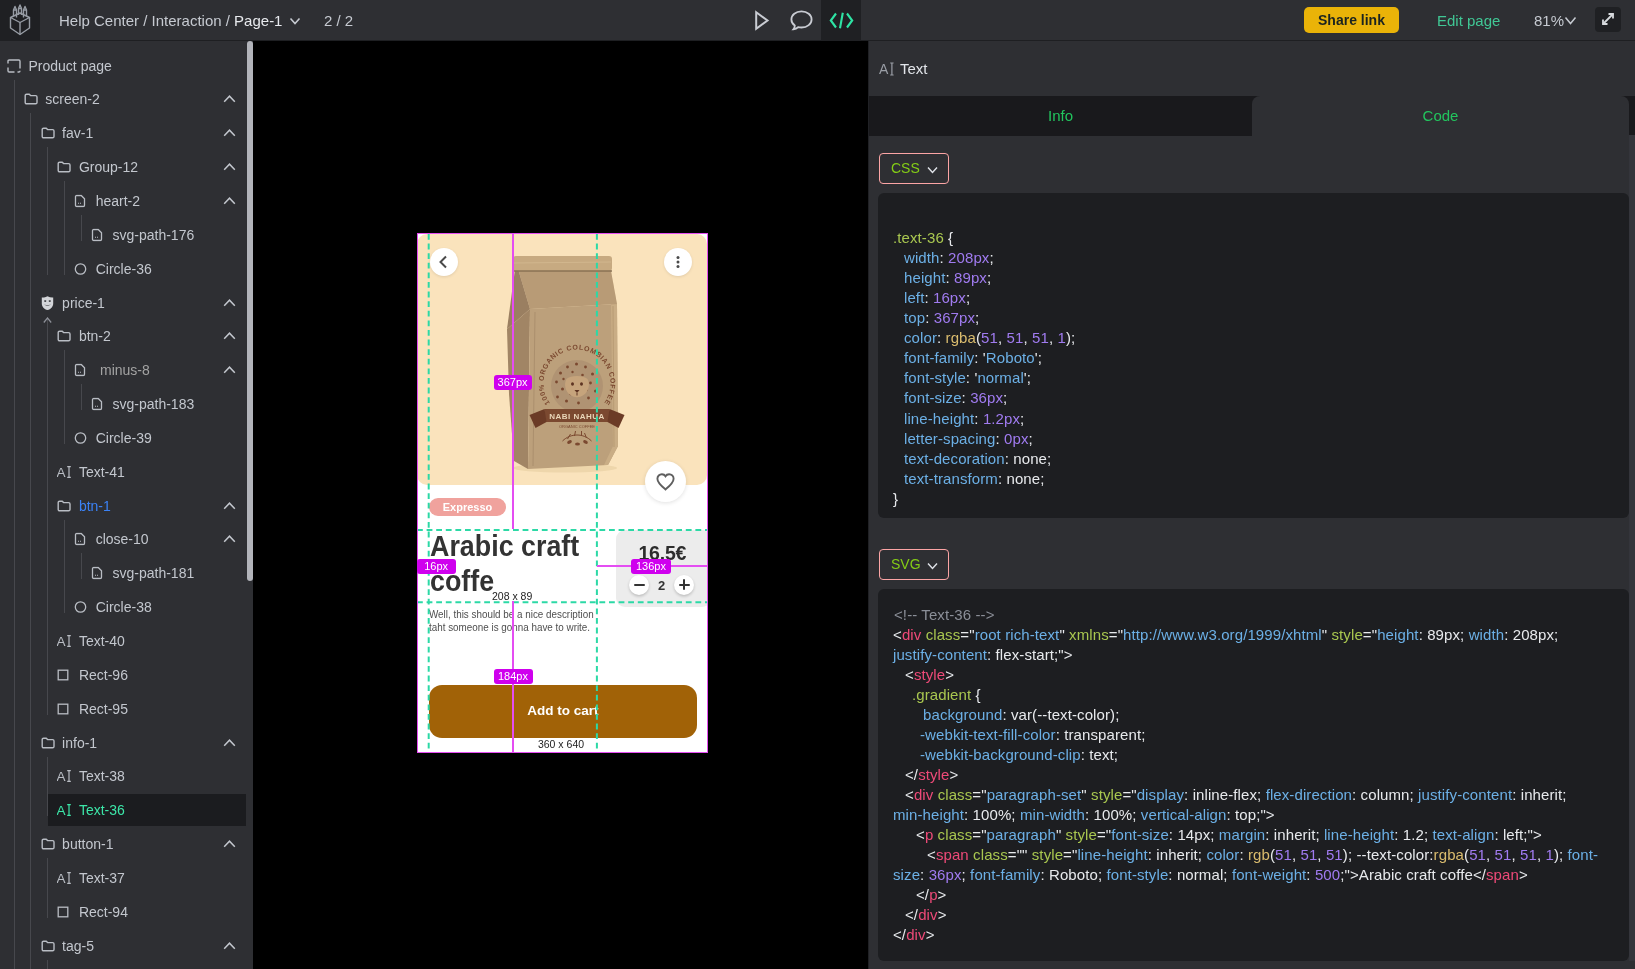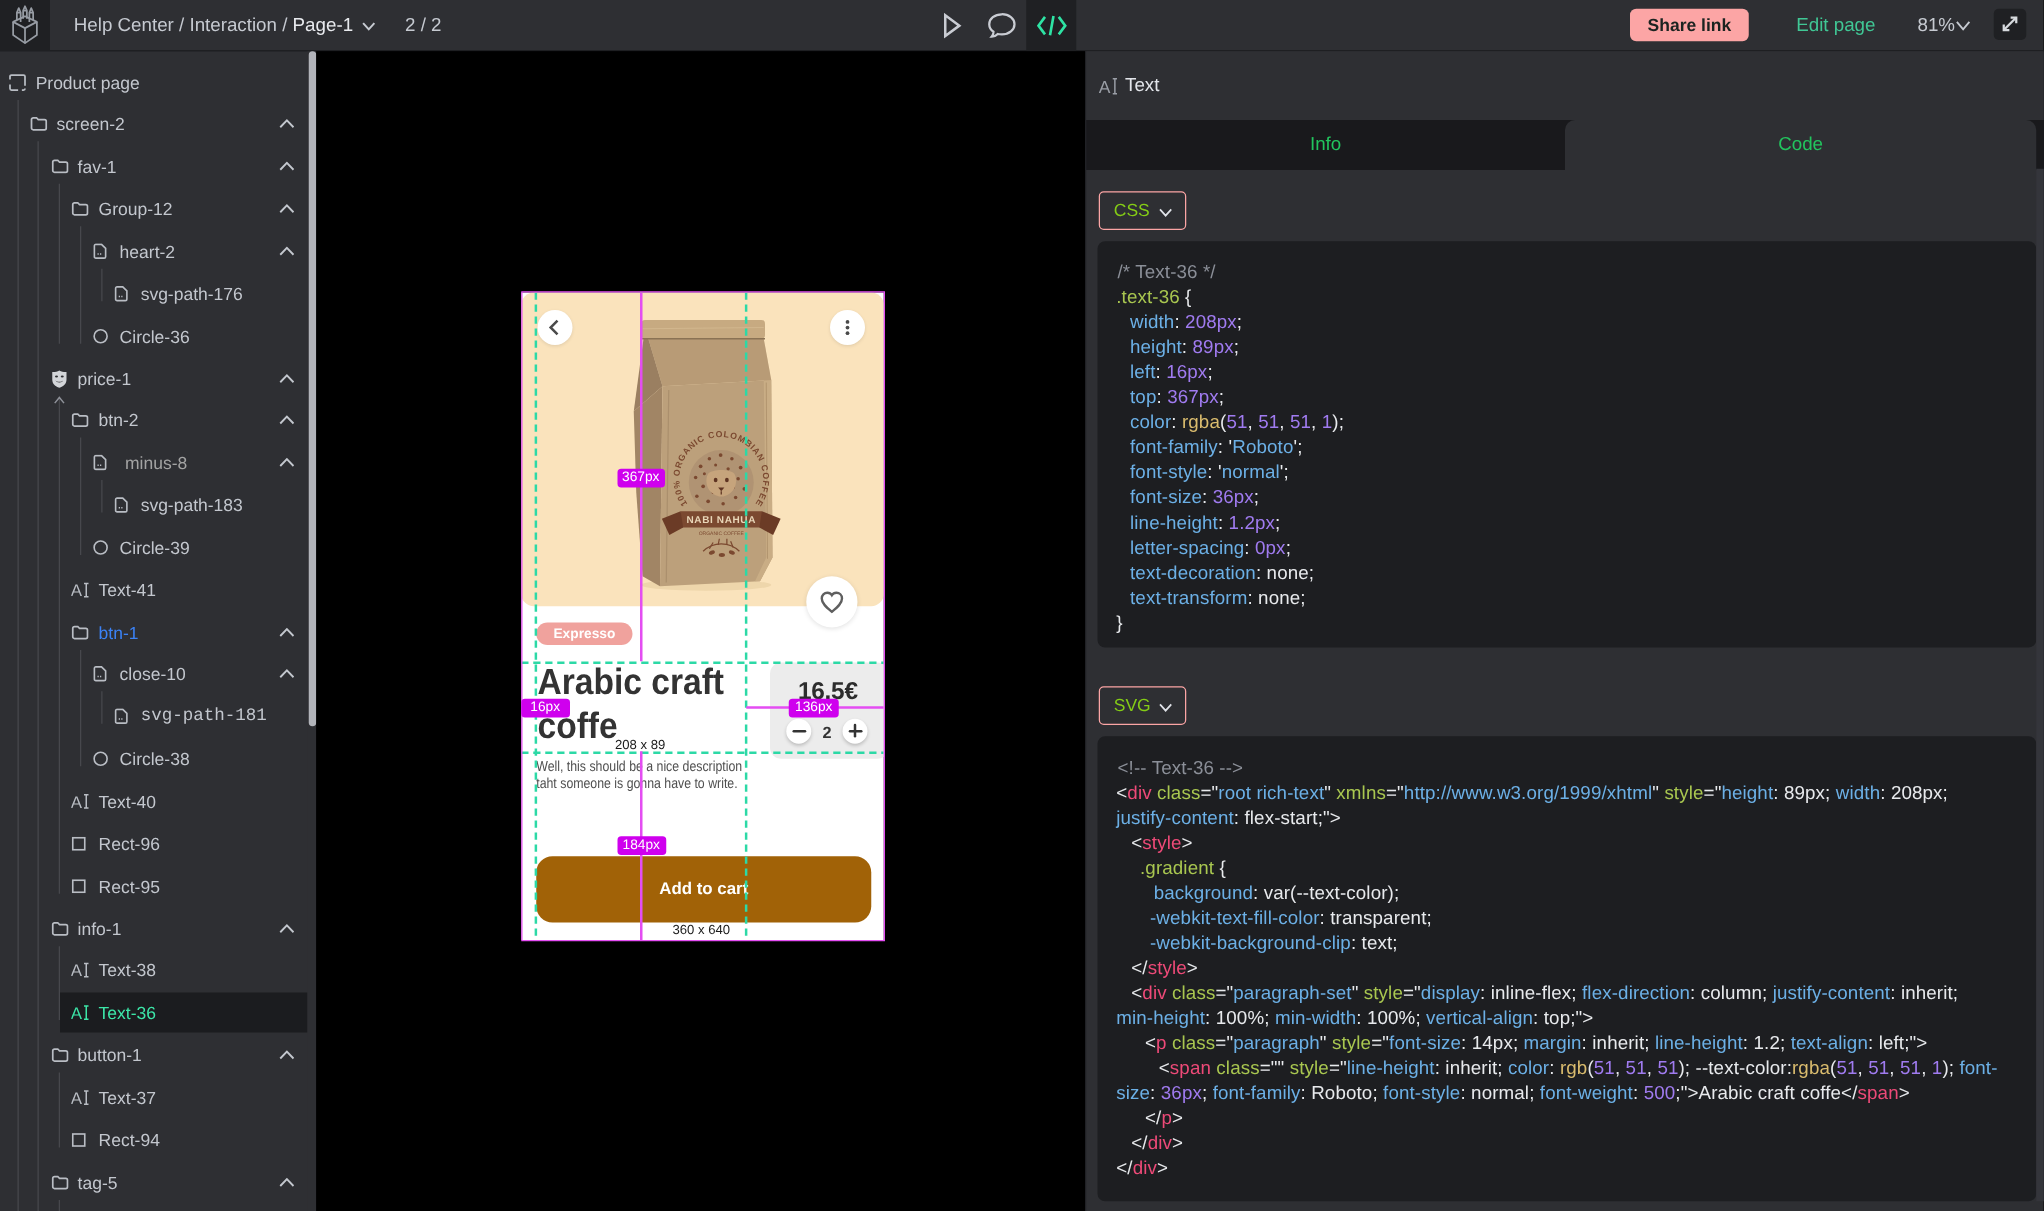--- a/index.html
+++ b/index.html
@@ -70,21 +70,21 @@
         <path d="M2.2 2.2 L13.5 10.5 L2.2 18.8 Z" fill="none" stroke="#c9ccd3" stroke-width="2"></path>
       </svg>
     <svg class="abs" style="left:790px; top:10px;" width="23" height="21" viewBox="0 0 23 21">
         <path d="M11.5 1.4 C5.7 1.4 1.4 5 1.4 9.4 C1.4 11.9 2.7 14 4.8 15.4 C4.8 16.6 4.3 18.3 3.4 19.3 C5.3 19.3 7.2 18.3 8.2 17.2 C9.2 17.4 10.3 17.5 11.5 17.5 C17.3 17.5 21.6 13.8 21.6 9.4 C21.6 5 17.3 1.4 11.5 1.4 Z" fill="none" stroke="#c9ccd3" stroke-width="1.8"></path>
       </svg>
     <div class="abs" style="left:821px; top:0; width:40px; height:41px; background:#1f2023;"></div>
     <svg class="abs" style="left:829px; top:12px;" width="25" height="17" viewBox="0 0 25 17">
         <path d="M7 1.5 L1.8 8.5 L7 15.5 M18 1.5 L23.2 8.5 L18 15.5 M13.8 0.8 L11 16.2" fill="none" stroke="#2ee3a4" stroke-width="2.1"></path>
       </svg>
 
-    <div class="abs" style="left:1304px; top:7px; width:95px; height:26px; background:#fca5a5; border-radius:5px; text-align:center; line-height:26px; font-size:14px; font-weight:700; color:#1b2320;">Share link</div>
+    <div class="abs" style="left:1304px; top:7px; width:95px; height:26px; background:#eab308; border-radius:5px; text-align:center; line-height:26px; font-size:14px; font-weight:700; color:#1b2320;">Share link</div>
     <div class="tb-text" style="left:1437px; color:#40c795;">Edit page</div>
     <div class="tb-text" style="left:1534px;">81%</div>
     <svg class="abs" style="left:1564px; top:15px;" width="13" height="12" viewBox="0 0 13 12">
         <path d="M1.5 2.5 L6.5 8.5 L11.5 2.5" fill="none" stroke="#c6cad1" stroke-width="1.5"></path>
       </svg>
     <div class="abs" style="left:1595px; top:7px; width:26px; height:25px; background:#1f2023; border-radius:4px;">
       <svg width="26" height="25" viewBox="0 0 26 25">
           <g stroke="#d7dade" stroke-width="1.8" fill="none">
             <path d="M8 17 L18 7"></path>
             <path d="M13.5 7 L18 7 L18 11.5"></path>
@@ -235,21 +235,21 @@
 <div class="row" style="left:0; top:481.4px; width:246px;">
           <svg class="icn" style="left:74.2px;" width="12" height="13" viewBox="0 0 12 13">
             <path d="M1.5 2.2 C1.5 1.5 2 1 2.7 1 L7.2 1 L10.5 4.2 L10.5 10.8 C10.5 11.5 10 12 9.3 12 L2.7 12 C2 12 1.5 11.5 1.5 10.8 Z" fill="none" stroke="#b9bdc4" stroke-width="1.3"></path>
             <path d="M4 8.7 h1 M6 8.7 h1" stroke="#b9bdc4" stroke-width="1.1"></path>
           </svg>
           <div class="lbl" style="left:95.7px; color:#c3c7ce;">close-10</div>
           <svg class="chev" width="13" height="8" viewBox="0 0 13 8">
             <path d="M1.2 6.8 L6.5 1.2 L11.8 6.8" fill="none" stroke="#c3c7ce" stroke-width="1.5"></path>
           </svg>
         </div>
-<div class="row" style="left:0; top:515.2px; width:278px;font-family:Liberation Mono, monospace;">
+<div class="row" style="left:0; top:515.2px; width:278px;">
           <svg class="icn" style="left:91.0px;" width="12" height="13" viewBox="0 0 12 13">
             <path d="M1.5 2.2 C1.5 1.5 2 1 2.7 1 L7.2 1 L10.5 4.2 L10.5 10.8 C10.5 11.5 10 12 9.3 12 L2.7 12 C2 12 1.5 11.5 1.5 10.8 Z" fill="none" stroke="#b9bdc4" stroke-width="1.3"></path>
             <path d="M4 8.7 h1 M6 8.7 h1" stroke="#b9bdc4" stroke-width="1.1"></path>
           </svg>
           <div class="lbl" style="left:112.5px; color:#c3c7ce;">svg-path-181</div>
         </div>
 <div class="row" style="left:0; top:549.1px; width:246px;">
           <svg class="icn" style="left:74.2px;" width="13" height="13" viewBox="0 0 13 13">
             <circle cx="6.5" cy="6.5" r="5.2" fill="none" stroke="#b9bdc4" stroke-width="1.3"></circle>
           </svg>
@@ -464,21 +464,20 @@
           <div class="tabtxt" style="left:0; width:377px; text-align:center;">Code</div>
         </div>
     </div>
 
     <div class="sel" style="left:10px; top:112px;">CSS
       <svg class="abs" style="right:10px; top:12px;" width="11" height="8" viewBox="0 0 11 8">
           <path d="M1 1.5 L5.5 6.5 L10 1.5" fill="none" stroke="#dfe2e8" stroke-width="1.4"></path>
         </svg>
     </div>
     <div class="codeblock" id="cssblock" style="top:152px; height:325px;">
-<div class="cl" style="left:16.5px; top:15.5px;"><span class="c-com">/* Text-36 */</span></div>
 <div class="cl" style="left:15.5px; top:35.6px;"><span class="c-lim">.text-36</span><span class="c-wht"> {</span></div>
 <div class="cl" style="left:26.5px; top:55.7px;"><span class="c-blu">width</span><span class="c-wht">: </span><span class="c-pur">208px</span><span class="c-wht">;</span></div>
 <div class="cl" style="left:26.5px; top:75.8px;"><span class="c-blu">height</span><span class="c-wht">: </span><span class="c-pur">89px</span><span class="c-wht">;</span></div>
 <div class="cl" style="left:26.5px; top:95.9px;"><span class="c-blu">left</span><span class="c-wht">: </span><span class="c-pur">16px</span><span class="c-wht">;</span></div>
 <div class="cl" style="left:26.5px; top:116.0px;"><span class="c-blu">top</span><span class="c-wht">: </span><span class="c-pur">367px</span><span class="c-wht">;</span></div>
 <div class="cl" style="left:26.5px; top:136.1px;"><span class="c-blu">color</span><span class="c-wht">: </span><span class="c-yel">rgba</span><span class="c-wht">(</span><span class="c-pur">51</span><span class="c-wht">, </span><span class="c-pur">51</span><span class="c-wht">, </span><span class="c-pur">51</span><span class="c-wht">, </span><span class="c-pur">1</span><span class="c-wht">);</span></div>
 <div class="cl" style="left:26.5px; top:156.2px;"><span class="c-blu">font-family</span><span class="c-wht">: </span><span class="c-wht">'</span><span class="c-blu">Roboto</span><span class="c-wht">'</span><span class="c-wht">;</span></div>
 <div class="cl" style="left:26.5px; top:176.3px;"><span class="c-blu">font-style</span><span class="c-wht">: </span><span class="c-wht">'</span><span class="c-blu">normal</span><span class="c-wht">'</span><span class="c-wht">;</span></div>
 <div class="cl" style="left:26.5px; top:196.4px;"><span class="c-blu">font-size</span><span class="c-wht">: </span><span class="c-pur">36px</span><span class="c-wht">;</span></div>
 <div class="cl" style="left:26.5px; top:216.5px;"><span class="c-blu">line-height</span><span class="c-wht">: </span><span class="c-pur">1.2px</span><span class="c-wht">;</span></div>

